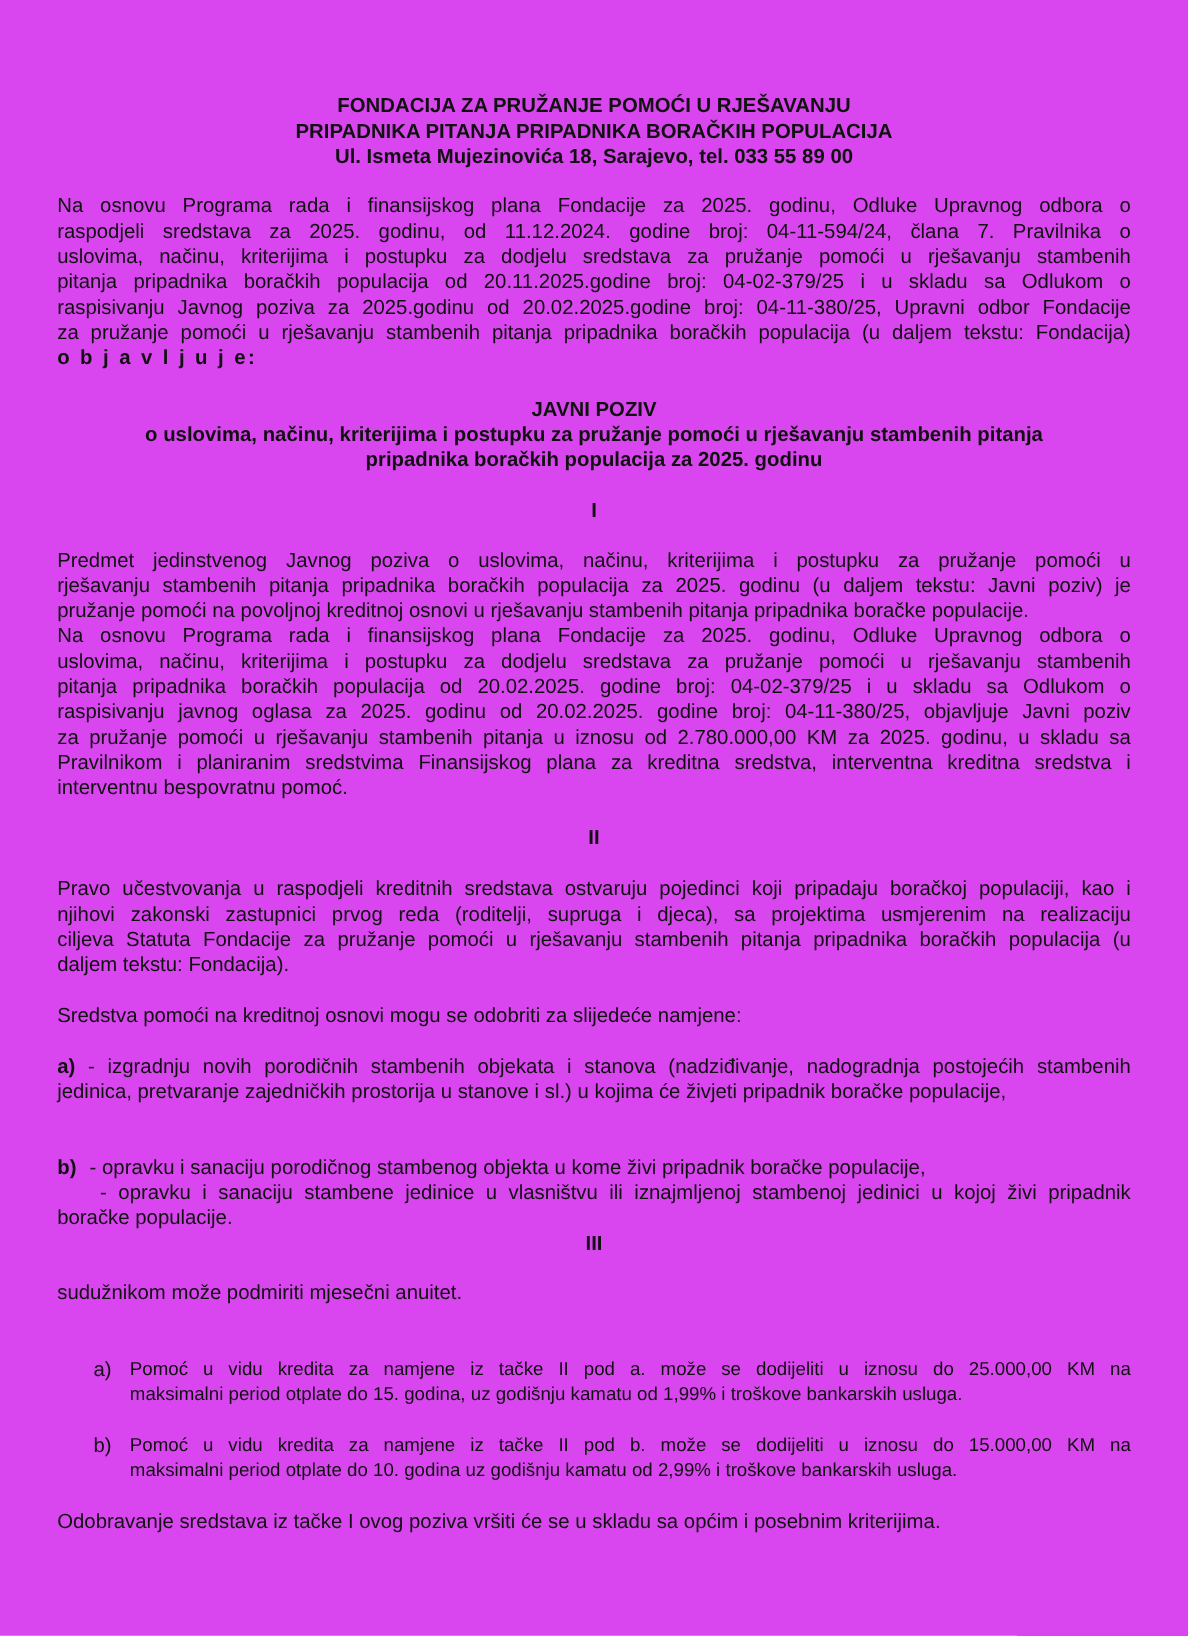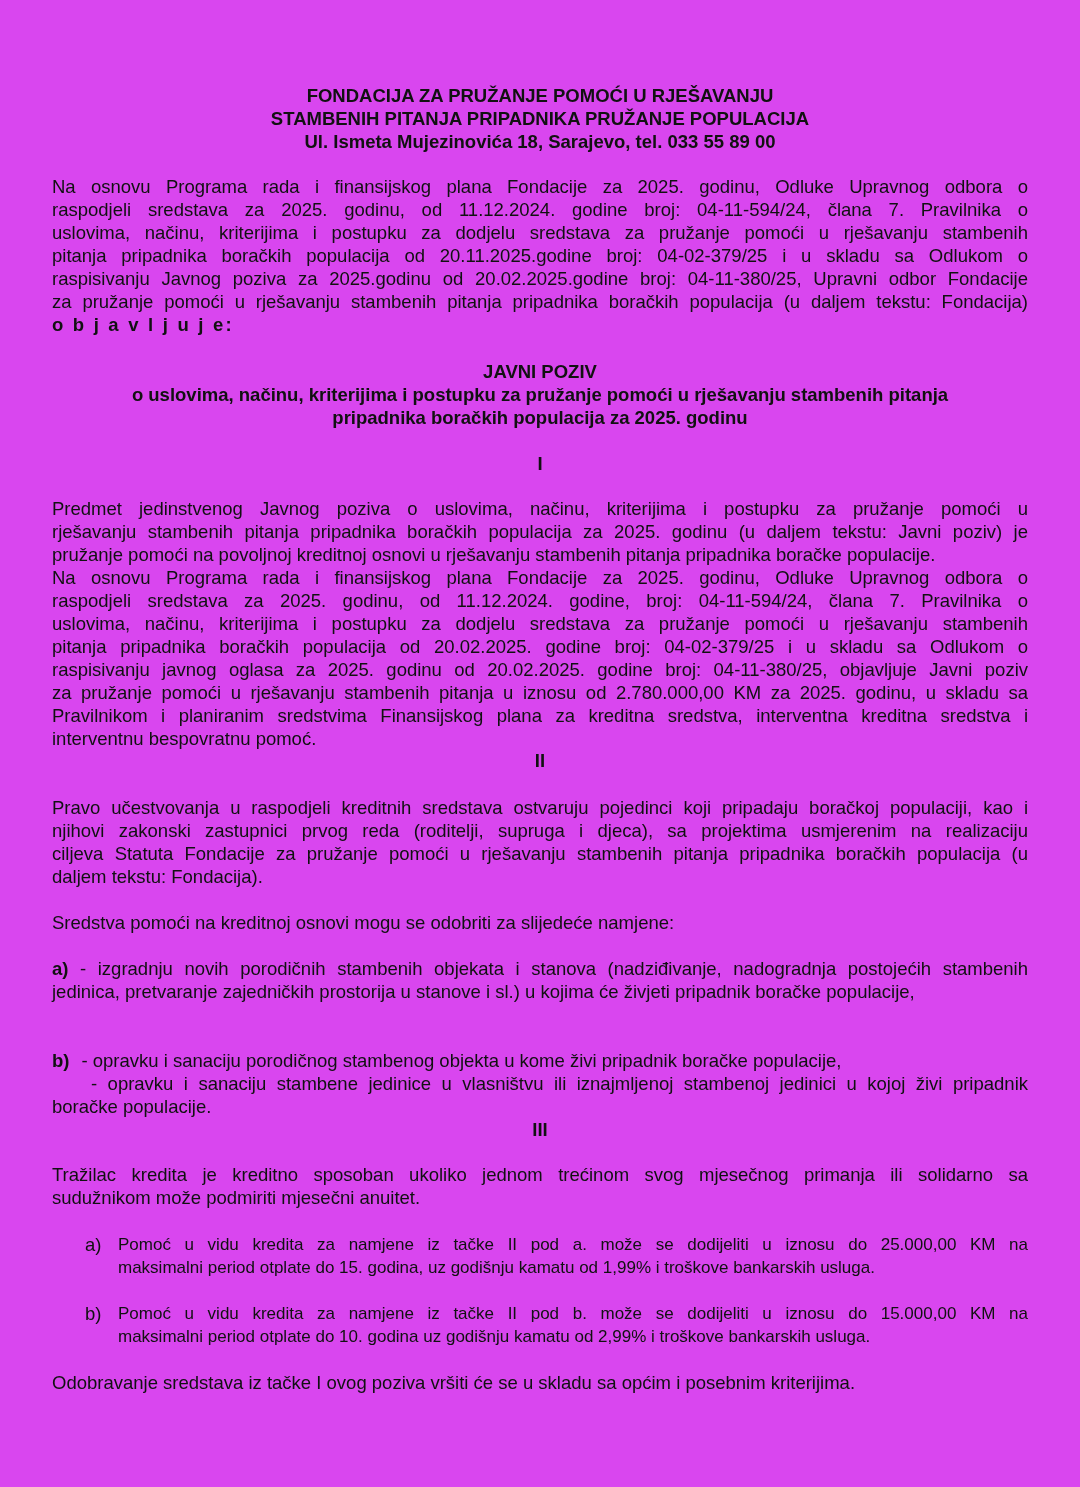--- a/index.html
+++ b/index.html
@@ -14,21 +14,21 @@
   .sec { position: absolute; left: 0; width: 1080px; text-align: center; font-weight: bold; font-size: 18.5px; line-height: 23px; }
   .marker { position: absolute; left: 85px; font-size: 18.5px; line-height: 23px; }
   .litext { position: absolute; left: 118px; width: 910px; font-size: 17px; line-height: 23px; }
 </style>
 </head>
 <body>
 
 <div class="page">
 
   <div class="hdr" style="top:84px;">FONDACIJA ZA PRUŽANJE POMOĆI U RJEŠAVANJU</div>
-  <div class="hdr" style="top:107px;">STAMBENIH PITANJA PRIPADNIKA PRUŽANJE POPULACIJA</div>
+  <div class="hdr" style="top:107px;">PRIPADNIKA PITANJA PRIPADNIKA BORAČKIH POPULACIJA</div>
   <div class="hdr" style="top:130px;">Ul. Ismeta Mujezinovića 18, Sarajevo, tel. 033 55 89 00</div>
 
   <div class="para" style="top:175px;">
     <span class="jl">Na osnovu Programa rada i finansijskog plana Fondacije za 2025. godinu, Odluke Upravnog odbora o</span>
     <span class="jl">raspodjeli sredstava za 2025. godinu, od 11.12.2024. godine broj: 04-11-594/24, člana 7. Pravilnika o</span>
     <span class="jl">uslovima, načinu, kriterijima i postupku za dodjelu sredstava za pružanje pomoći  u rješavanju stambenih</span>
     <span class="jl">pitanja pripadnika boračkih populacija od 20.11.2025.godine broj: 04-02-379/25 i u skladu sa Odlukom o</span>
     <span class="jl">raspisivanju Javnog poziva za 2025.godinu od 20.02.2025.godine broj: 04-11-380/25, Upravni odbor Fondacije</span>
     <span class="jl">za pružanje pomoći u rješavanju stambenih pitanja pripadnika boračkih populacija (u daljem tekstu: Fondacija)</span>
     <span class="ll spaced">o b j a v l j u j e:</span>
@@ -37,21 +37,20 @@
   <div class="hdr" style="top:360px;">JAVNI POZIV</div>
   <div class="hdr" style="top:383px;">o uslovima, načinu, kriterijima i postupku za pružanje pomoći u rješavanju stambenih pitanja</div>
   <div class="hdr" style="top:406px;">pripadnika boračkih populacija za 2025. godinu</div>
 
   <div class="sec" style="top:452px;">I</div>
   <div class="para" style="top:497px;">
     <span class="jl">Predmet jedinstvenog Javnog poziva o uslovima, načinu, kriterijima i postupku za pružanje pomoći u</span>
     <span class="jl">rješavanju stambenih pitanja pripadnika boračkih populacija za 2025. godinu (u daljem tekstu: Javni poziv) je</span>
     <span class="ll">pružanje pomoći na povoljnoj kreditnoj osnovi u rješavanju stambenih pitanja pripadnika boračke populacije.</span>
     <span class="jl">Na osnovu Programa rada i finansijskog plana Fondacije za 2025. godinu, Odluke Upravnog odbora o</span>
-    <span class="jl">raspodjeli sredstava za 2025. godinu, od 11.12.2024. godine, broj: 04-11-594/24, člana 7. Pravilnika o</span>
     <span class="jl">uslovima, načinu, kriterijima i postupku za dodjelu sredstava za pružanje pomoći  u rješavanju stambenih</span>
     <span class="jl">pitanja pripadnika boračkih populacija od 20.02.2025. godine broj: 04-02-379/25 i u skladu sa Odlukom o</span>
     <span class="jl">raspisivanju javnog oglasa za 2025. godinu od 20.02.2025. godine broj: 04-11-380/25, objavljuje Javni poziv</span>
     <span class="jl">za pružanje pomoći u rješavanju stambenih pitanja u iznosu od 2.780.000,00 KM za 2025. godinu, u skladu sa</span>
     <span class="jl">Pravilnikom i planiranim sredstvima Finansijskog plana za kreditna sredstva, interventna kreditna sredstva i</span>
     <span class="ll">interventnu bespovratnu pomoć.</span>
   </div>
 
   <div class="sec" style="top:749px;">II</div>
   <div class="para" style="top:796px;">
@@ -70,21 +69,20 @@
   </div>
 
   <div class="para" style="top:1049px;">
     <span class="ll"><b>b)</b><span style="padding-left:12px;">- opravku i sanaciju porodičnog stambenog objekta u kome živi pripadnik boračke populacije,</span></span>
     <span class="jl" style="padding-left:39px;">- opravku i sanaciju stambene jedinice u vlasništvu ili iznajmljenoj stambenoj jedinici u kojoj živi pripadnik</span>
     <span class="ll">boračke populacije.</span>
   </div>
 
   <div class="sec" style="top:1118px;">III</div>
   <div class="para" style="top:1163px;">
-    <span class="jl">Tražilac kredita je kreditno sposoban ukoliko jednom trećinom svog mjesečnog primanja ili solidarno sa</span>
     <span class="ll">sudužnikom može podmiriti mjesečni anuitet.</span>
   </div>
 
   <div class="marker" style="top:1233px;">a)</div>
   <div class="litext" style="top:1233px;">
     <span class="jl">Pomoć u vidu kredita za namjene iz tačke II pod a. može se dodijeliti u iznosu do 25.000,00 KM na</span>
     <span class="ll">maksimalni period otplate do 15. godina, uz godišnju kamatu od 1,99% i troškove bankarskih usluga.</span>
   </div>
 
   <div class="marker" style="top:1302px;">b)</div>

